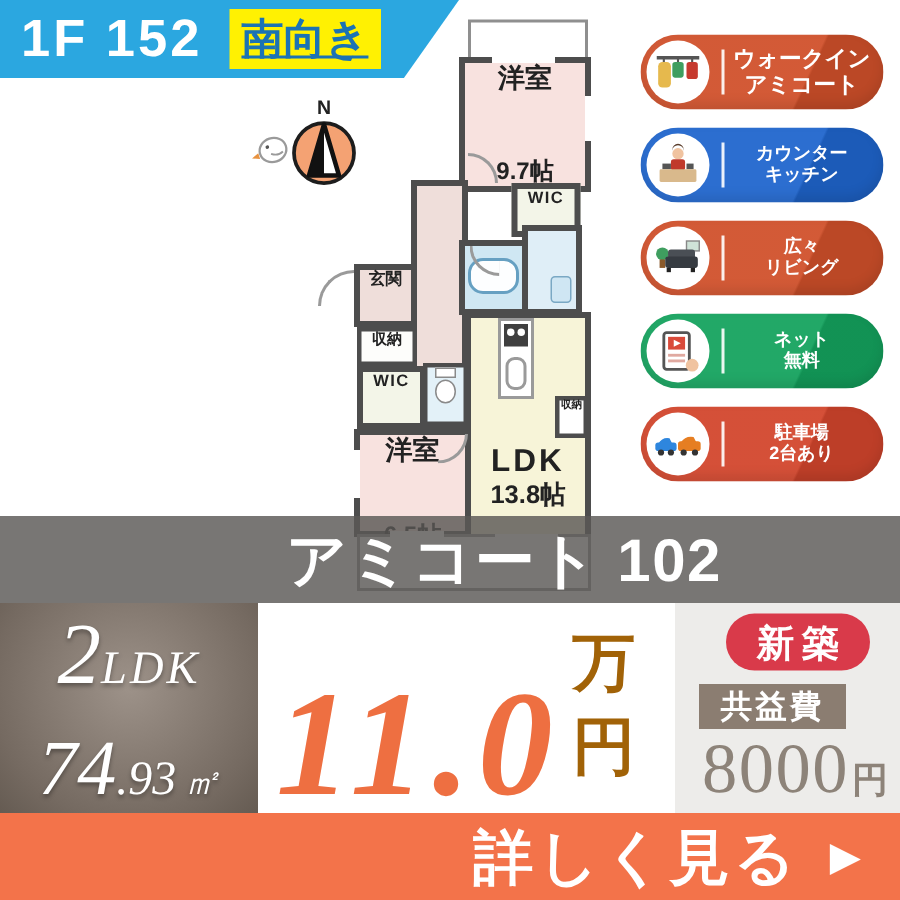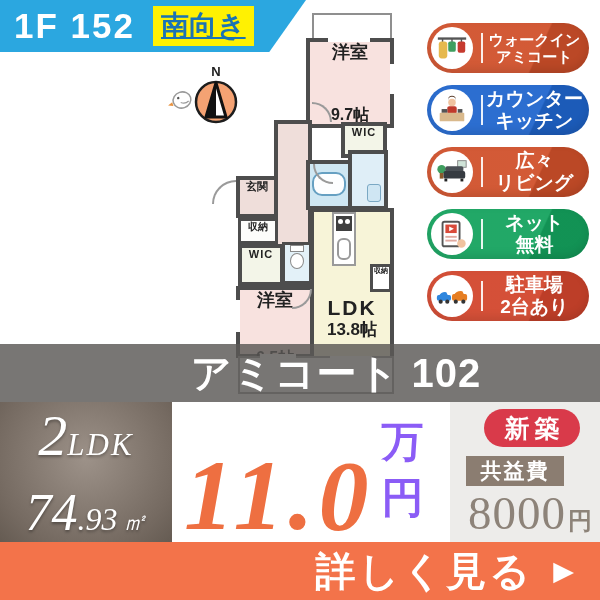--- a/index.html
+++ b/index.html
@@ -23,21 +23,21 @@
   
   .badge{position:absolute;left:427px;width:162px;height:50px;border-radius:26px;
          display:flex;align-items:center;
          background-image:linear-gradient(295deg,rgba(0,0,0,0.10) 32%,rgba(255,255,255,0.06) 33%);
          box-shadow:inset 0 -4px 8px rgba(0,0,0,0.10);}
   .badge .ic{width:42px;height:42px;border-radius:50%;background:#fff;margin-left:4px;
              flex:0 0 auto;display:flex;align-items:center;justify-content:center;}
   .badge .sep{width:2px;height:30px;background:rgba(255,255,255,0.9);margin:0 3px 0 8px;}
   .badge .txt{flex:1;display:flex;flex-direction:column;align-items:center;justify-content:center;
               color:#fff;font-weight:bold;font-size:15px;line-height:1.15;padding-right:6px;white-space:nowrap;}
-  .badge.big .txt{font-size:19px;}
+  .badge.big .txt{font-size:12px;}
   
   .nameband{position:absolute;left:0;top:344px;width:600px;height:58px;
             background:rgba(90,88,86,0.82);display:flex;align-items:center;justify-content:center;}
   .nameband span{color:#fff;font-weight:bold;font-size:40px;letter-spacing:1px;transform:translateX(36px);}
   
   .specbox{position:absolute;left:0;top:402px;width:172px;height:140px;
            background:radial-gradient(ellipse at 50% 40%,#9d9289 0%,#756a61 75%,#655b52 100%);
            display:flex;flex-direction:column;align-items:center;justify-content:center;
            font-family:"Liberation Serif",serif;color:#fff;}
   .specbox .row{display:flex;align-items:baseline;text-shadow:0 2px 3px rgba(0,0,0,0.35);}
@@ -268,21 +268,21 @@
     <div class="divider"></div>
     <div class="row">
       <span class="ln" style="font-size:52px;">74</span>
       <span class="ln" style="font-size:32px;">.93</span>
       <span class="ln" style="font-size:24px;margin-left:5px;">㎡</span>
     </div>
   </div>
 
   <div class="pricewrap">
     <span class="val" style="color: rgb(238, 111, 65);">11.0</span>
-    <span class="unit" style="color: #8b5cf6;">万円</span>
+    <span class="unit" style="color: #a16207;">万円</span>
   </div>
 
   <div class="rightpanel">
     <div class="newbadge" style="background-color: rgb(217, 58, 74);">
       <span>新築</span>
     </div>
     <div class="feelabel" style="background-color: rgb(139, 125, 113);">
       <span>共益費</span>
     </div>
     <div class="feeline">

